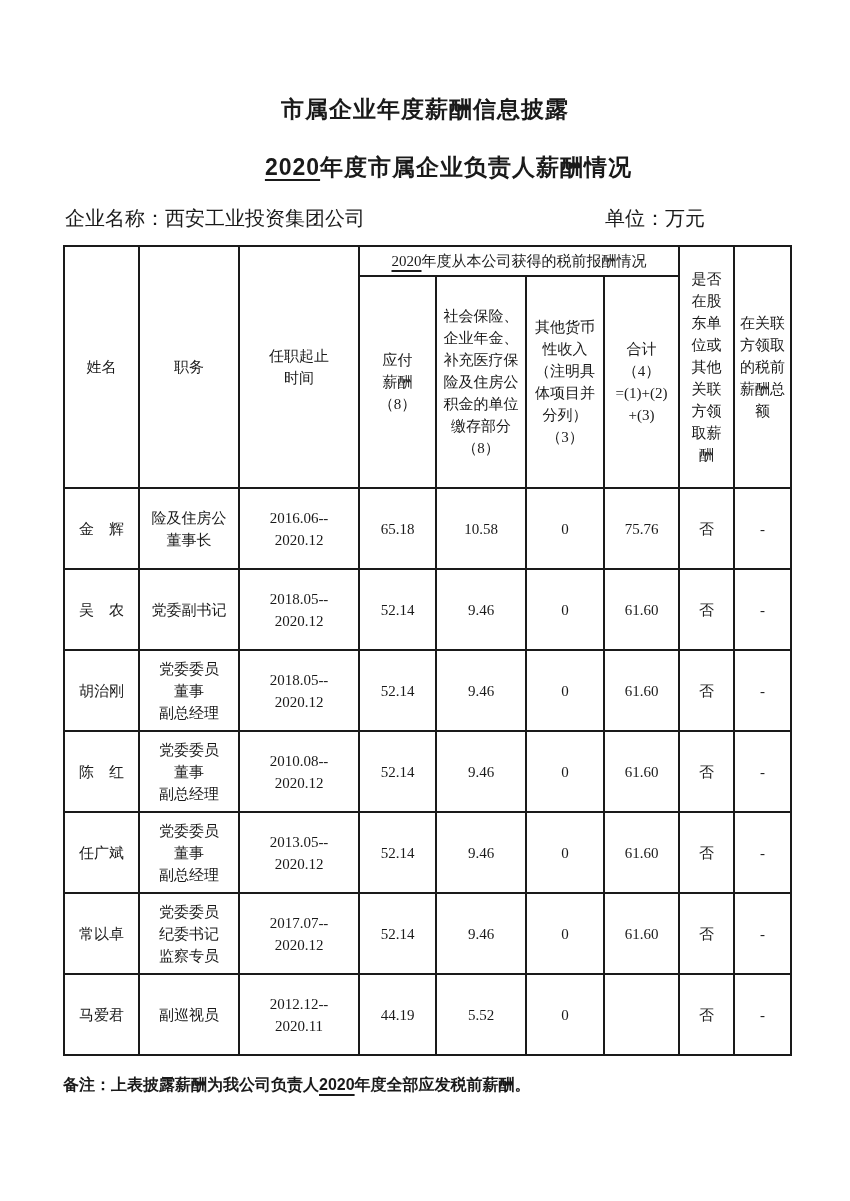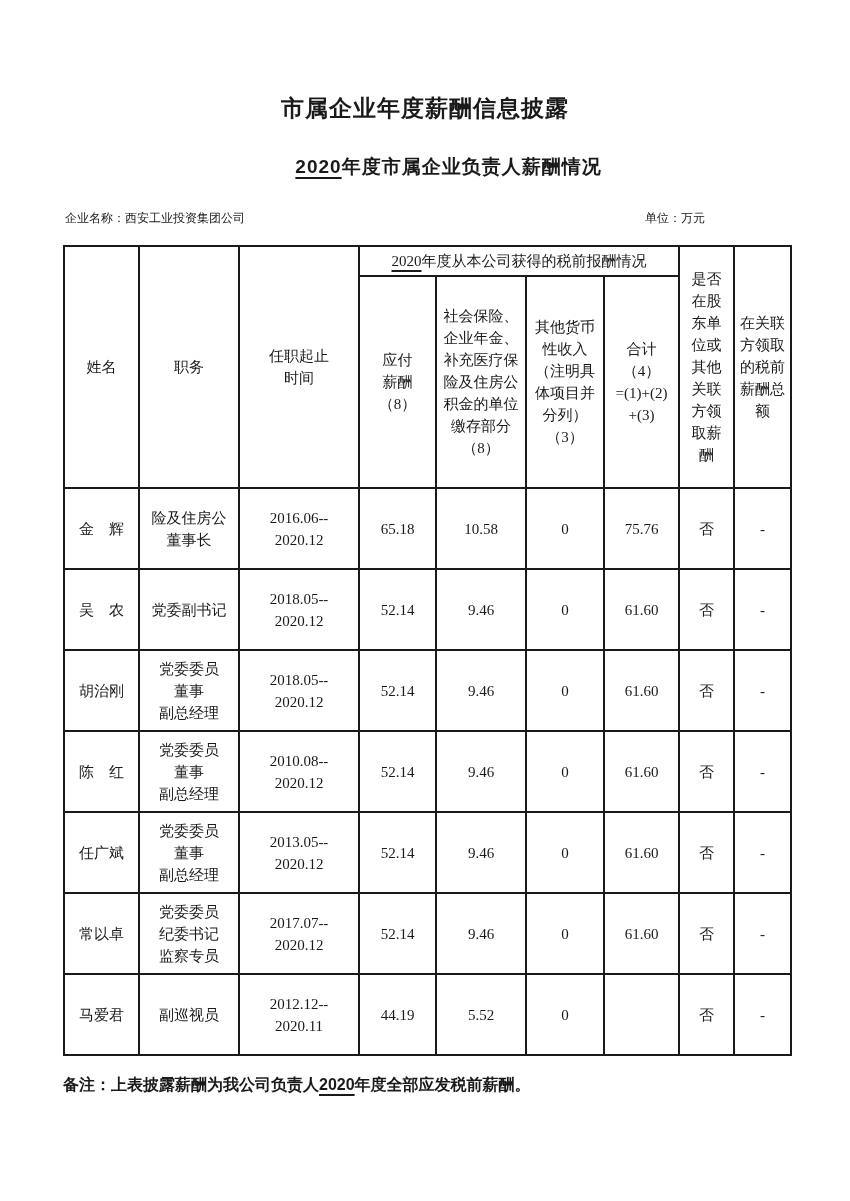--- a/index.html
+++ b/index.html
@@ -3,37 +3,37 @@
 <meta charset="utf-8">
 <style>
   html,body{margin:0;padding:0;background:#e8e8e8;}
   .page{
     width:850px;height:1201px;background:#ffffff;color:#1a1a1a;
     position:relative;overflow:hidden;margin:0 auto;
     font-family:"Liberation Serif","DejaVu Serif",serif;
   }
   .title{
     padding-top:93px;text-align:center;
-    font-family:Liberation Serif, serif;
+    font-family:Liberation Sans, sans-serif;
     font-weight:700;font-size:23px;line-height:32px;letter-spacing:1px;
   }
   .subtitle{
     margin-top:26px;text-align:center;
     font-family:"Liberation Sans","DejaVu Sans",sans-serif;
-    font-weight:700;font-size:19px;line-height:32px;letter-spacing:1px;padding-left:47px;
+    font-weight:700;font-size:23px;line-height:32px;letter-spacing:1px;padding-left:47px;
   }
   .u{
     text-decoration:underline;
     text-decoration-thickness:1.5px;
     text-underline-offset:4px;
   }
   .meta{
     margin:24px 63px 0 65px;
     display:flex;justify-content:space-between;
-    font-size:12px;line-height:22px;
+    font-size:20px;line-height:22px;
   }
   .meta .unit{padding-right:82px;}
   table.salary{
     border-collapse:collapse;table-layout:fixed;
     width:727px;margin:16px 0 0 63px;
   }
   table.salary td{
     border:2px solid #1a1a1a;
     text-align:center;vertical-align:middle;
     font-size:15px;line-height:22px;

